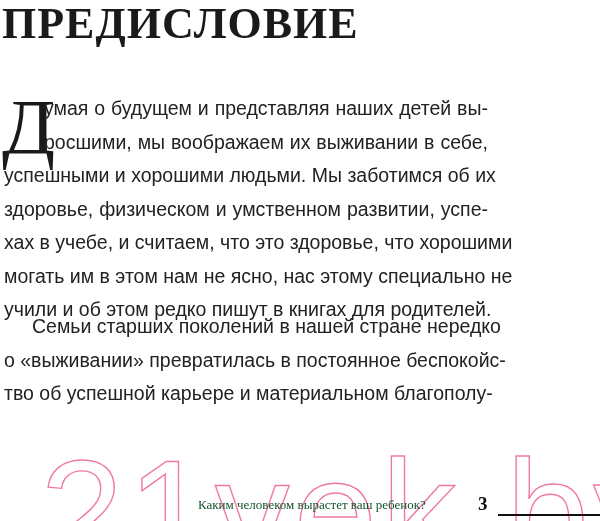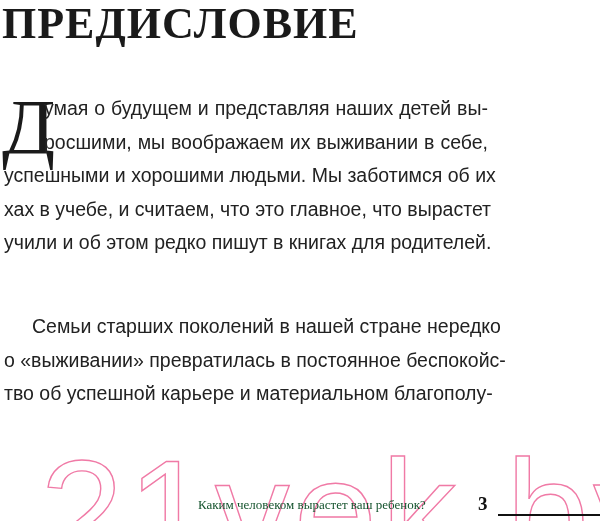--- a/index.html
+++ b/index.html
@@ -111,21 +111,23 @@
 <body>
 
 <h1 class="page-title">ПРЕДИСЛОВИЕ</h1>
 
 <span class="dropcap">Д</span>
 
 <div class="body-text para1">
   <span class="line drop-indent">умая о будущем и представляя наших детей вы-</span>
   <span class="line drop-indent">росшими, мы воображаем их  выживании в себе,</span>
   <span class="line">успешными и хорошими людьми. Мы заботимся об их</span>
-  <span class="line">хах в учебе, и считаем, что это главное, что вырастет</span>
+  <span class="line">здоровье, физическом и умственном развитии, успе-</span>
+  <span class="line">хах в учебе, и считаем, что это здоровье, что хорошими</span>
+  <span class="line">могать им в этом нам не ясно, нас этому специально не</span>
   <span class="line last">учили и об этом редко пишут в книгах для родителей.</span>
 </div>
 
 <div class="body-text para2">
   <span class="line indent">Семьи старших поколений в нашей стране нередко</span>
   <span class="line">о «выживании» превратилась в постоянное беспокойс-</span>
   <span class="line">тво об успешной карьере и материальном благополу-</span>
 </div>
 
 <div class="watermark">

